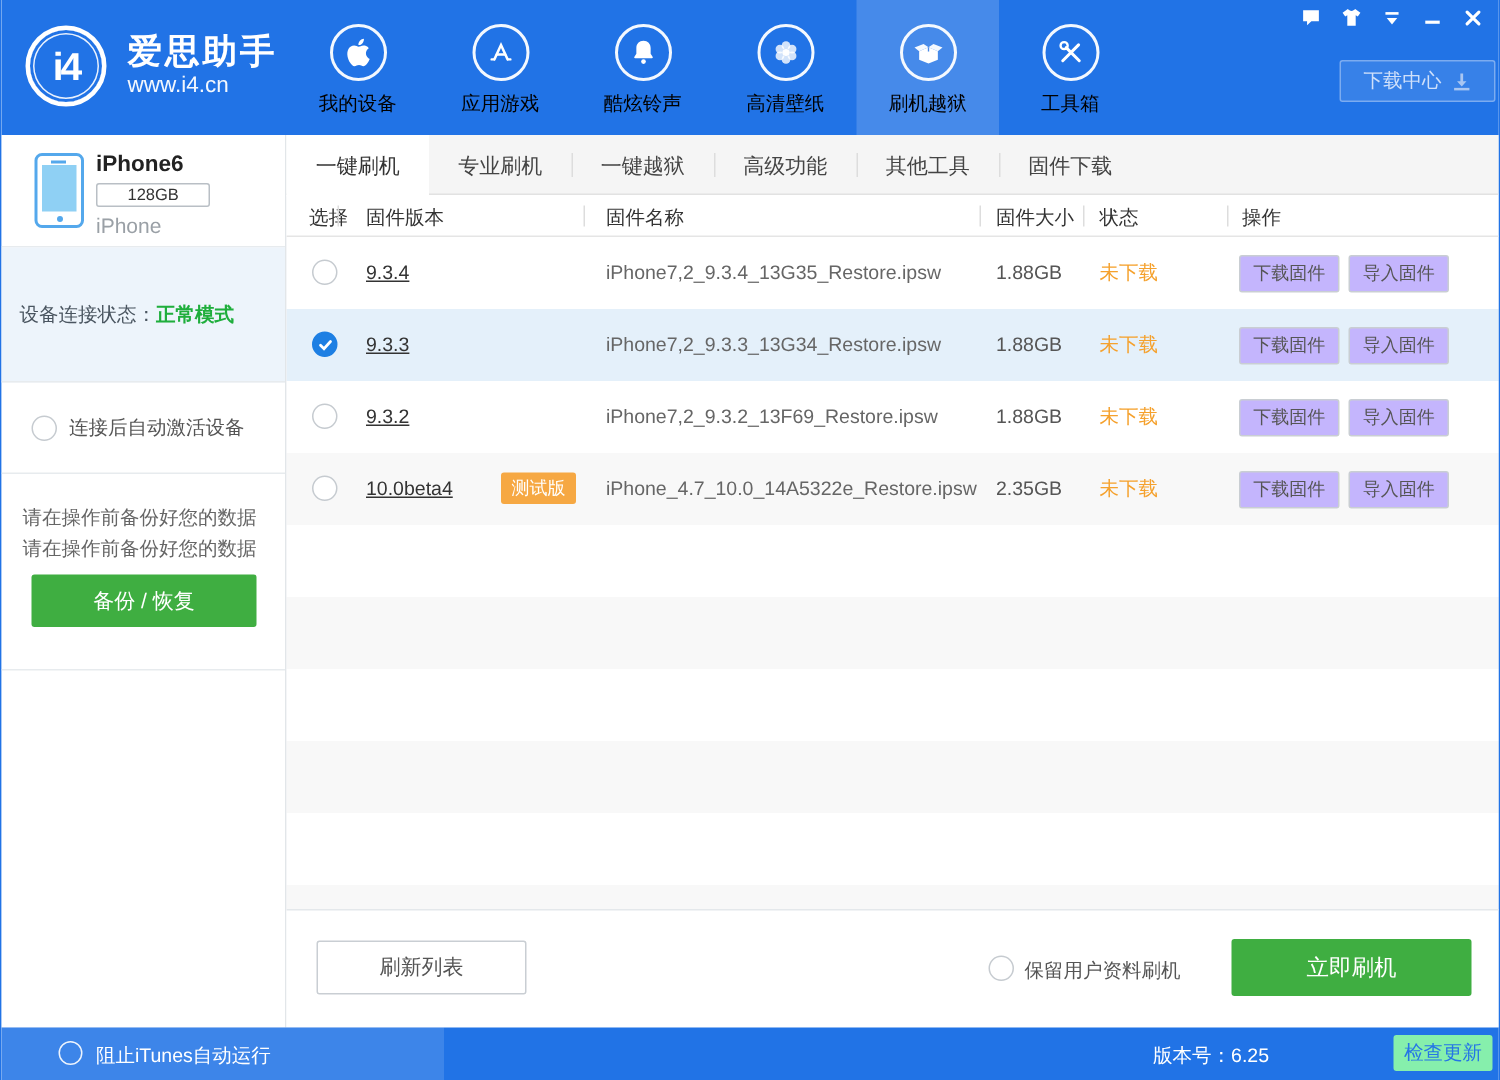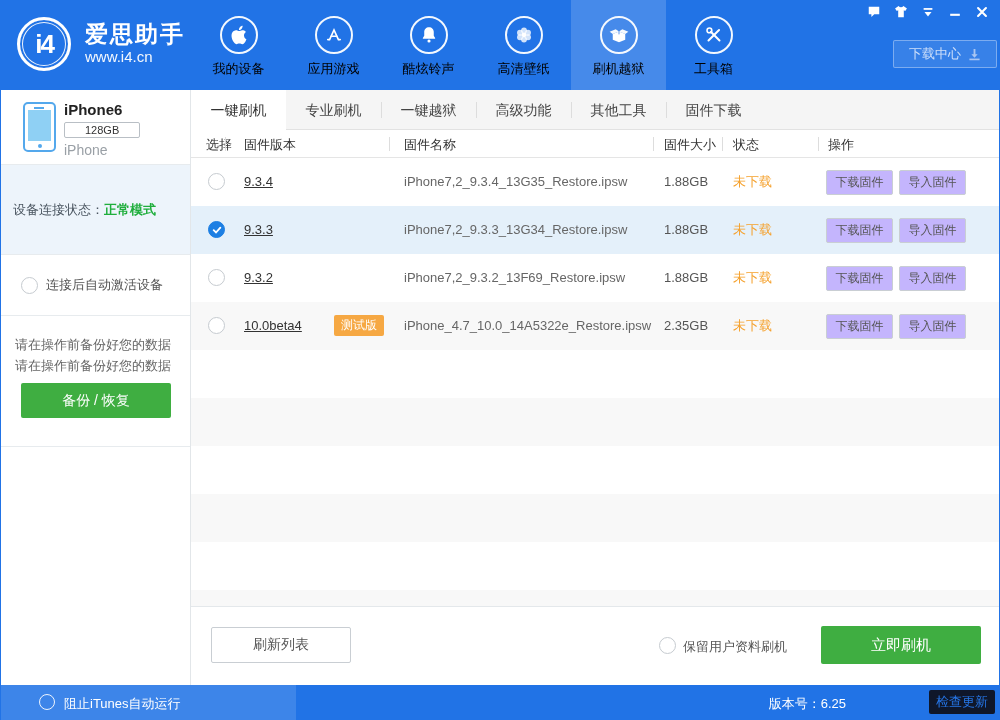--- a/index.html
+++ b/index.html
@@ -87,21 +87,21 @@
   .refresh-btn { position:absolute; left:20px; top:20px; width:140px; height:36px; background:#fff; border:1px solid #c9ced3; border-radius:2px; font-size:14px; color:#555; cursor:pointer; font-family:inherit; }
   .keep-radio { position:absolute; left:468px; top:30px; }
   .keep-label { position:absolute; left:492px; top:31px; font-size:13px; color:#555; }
   .flash-btn { position:absolute; left:630px; top:19px; width:160px; height:38px; background:#3fae41; border:none; border-radius:2px; color:#fff; font-size:15px; cursor:pointer; font-family:inherit; }
   
   .statusbar { position:absolute; left:0; top:685px; width:1000px; height:35px; background:#2173e6; }
   .sb-left { position:absolute; left:0; top:0; width:295px; height:35px; background:rgba(255,255,255,.13); }
   .sb-radio { position:absolute; left:38px; top:9px; width:16px; height:16px; border:1px solid rgba(255,255,255,.9); border-radius:50%; cursor:pointer; }
   .sb-label { position:absolute; left:63px; top:10px; color:#fff; font-size:13px; }
   .sb-ver { position:absolute; right:155px; top:10px; color:#fff; font-size:13px; }
-  .sb-update { position:absolute; right:6px; top:5px; width:66px; height:24px; background:#0f172a; border:none; border-radius:2px; color:#2575e6; font-size:13px; cursor:pointer; font-family:Liberation Mono, monospace; }
+  .sb-update { position:absolute; right:6px; top:5px; width:66px; height:24px; background:#86efac; border:none; border-radius:2px; color:#2575e6; font-size:13px; cursor:pointer; font-family:Liberation Mono, monospace; }
 </style>
 </head>
 <body>
 
 <div class="header">
   <div class="logo">
     <div class="logo-circle">i4</div>
     <div class="logo-text">
       <div class="logo-title">爱思助手</div>
       <div class="logo-sub">www.i4.cn</div>

